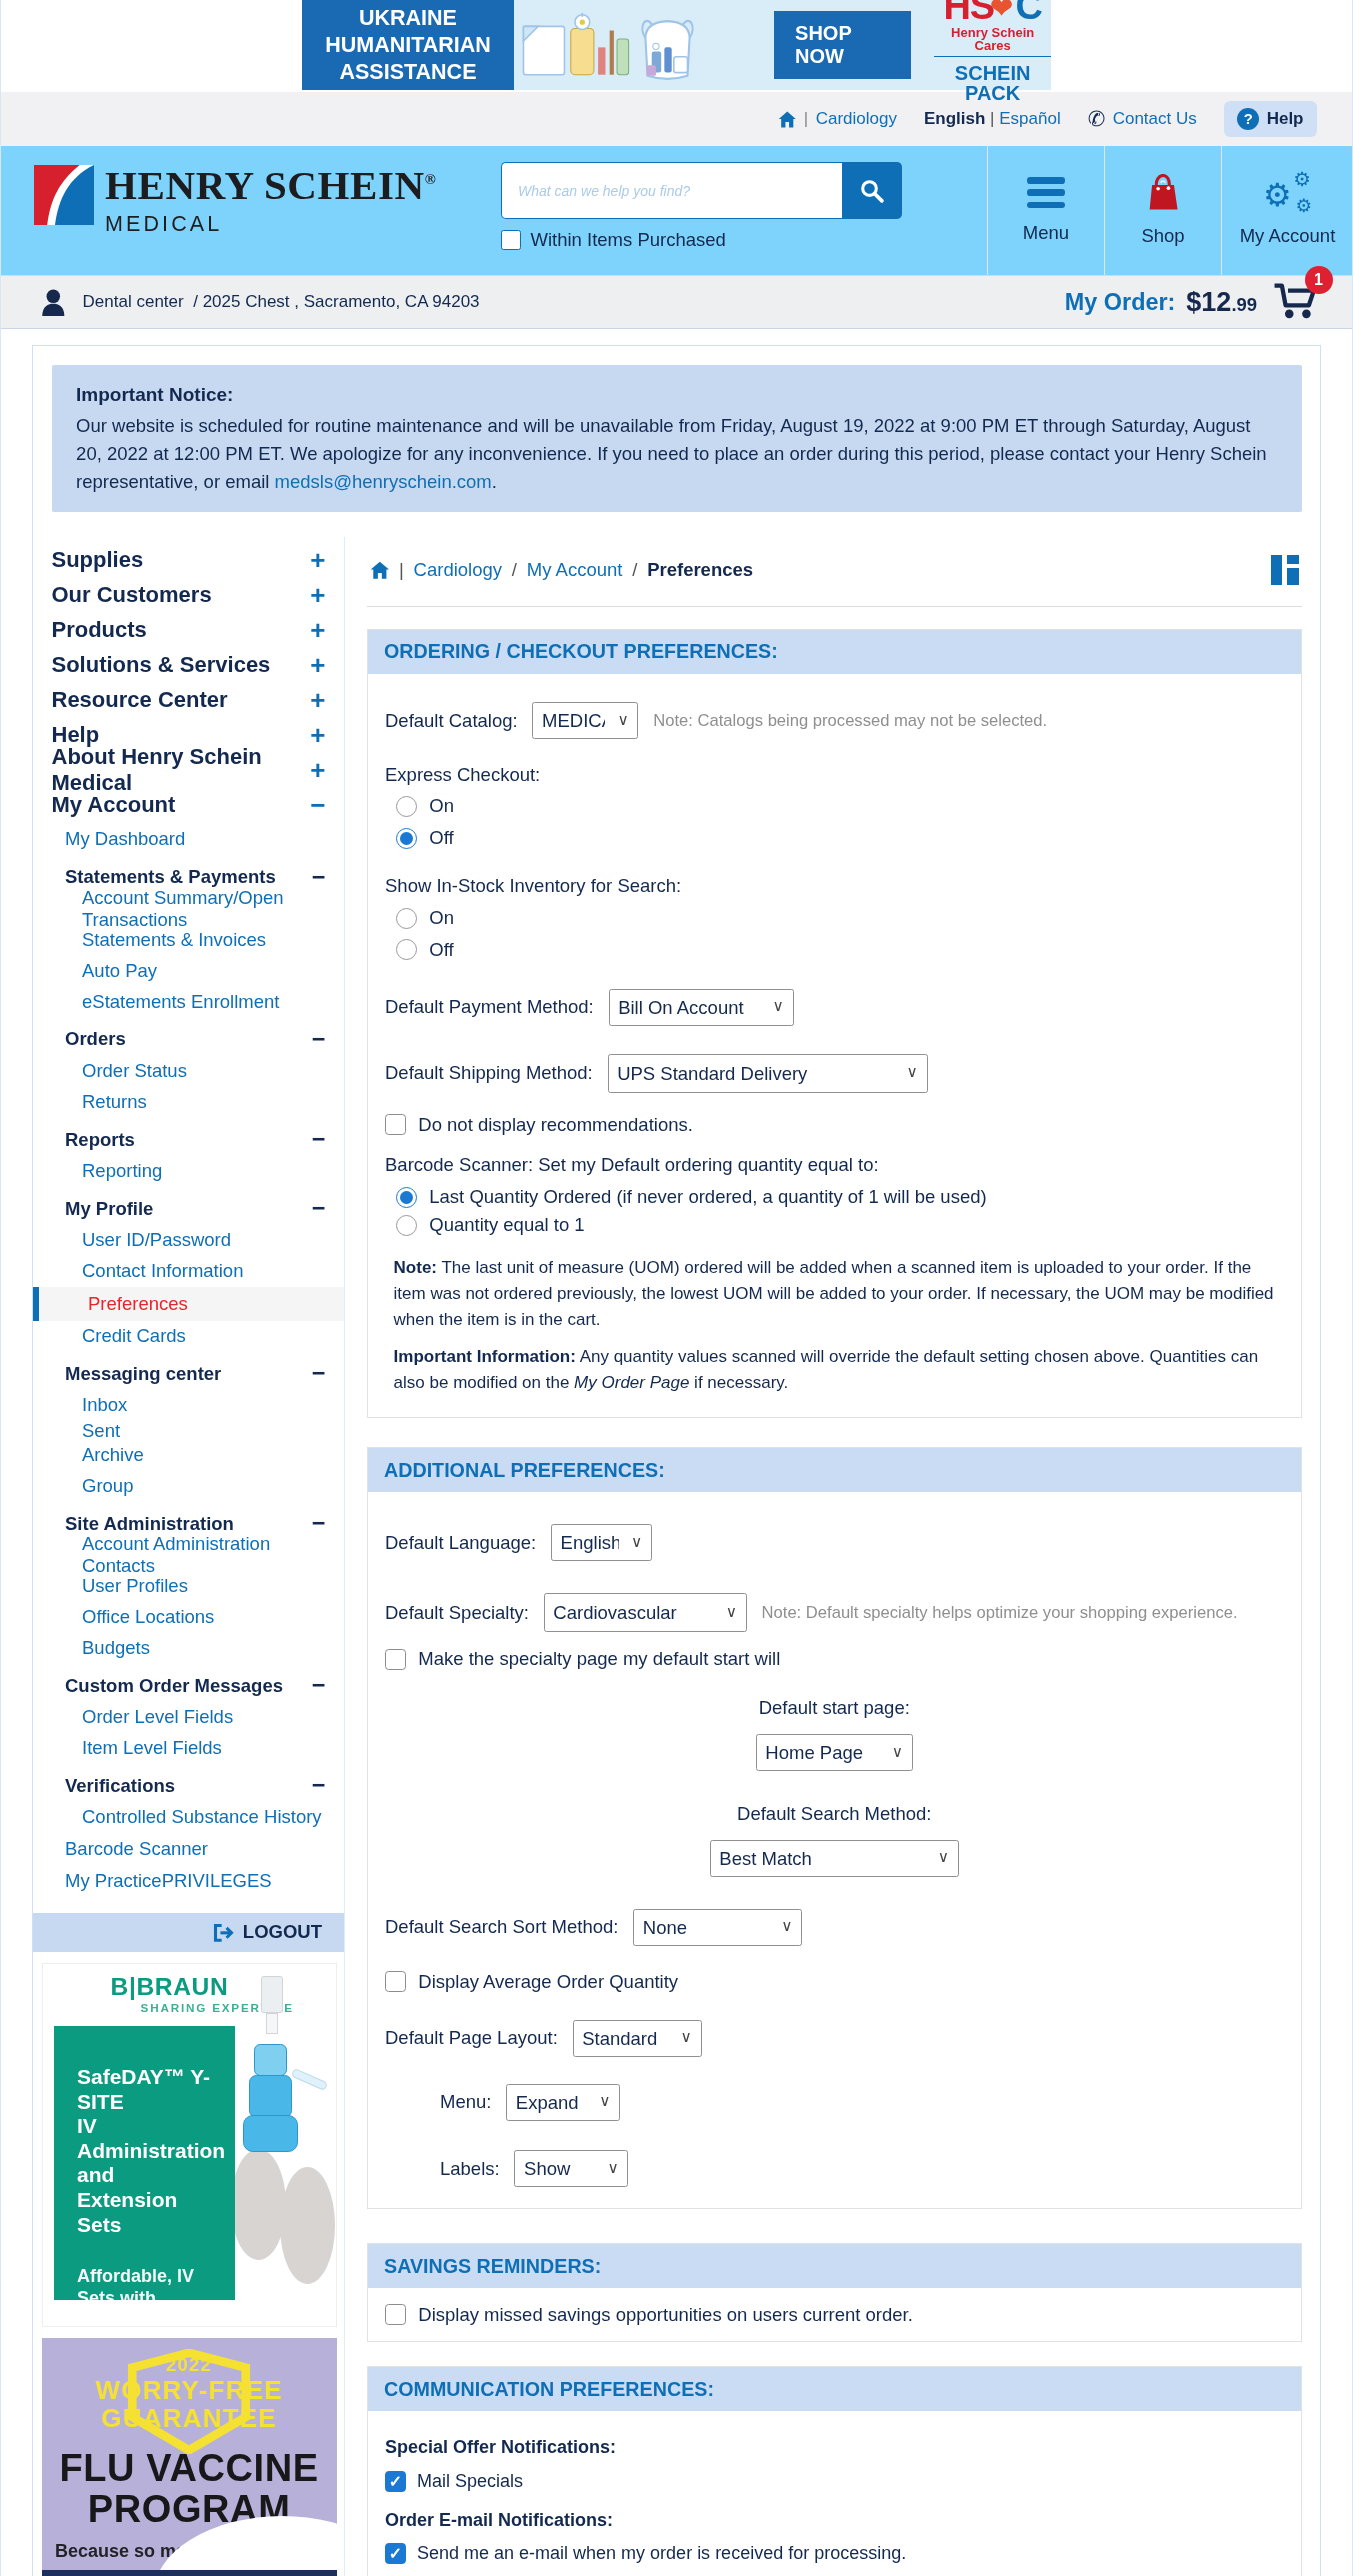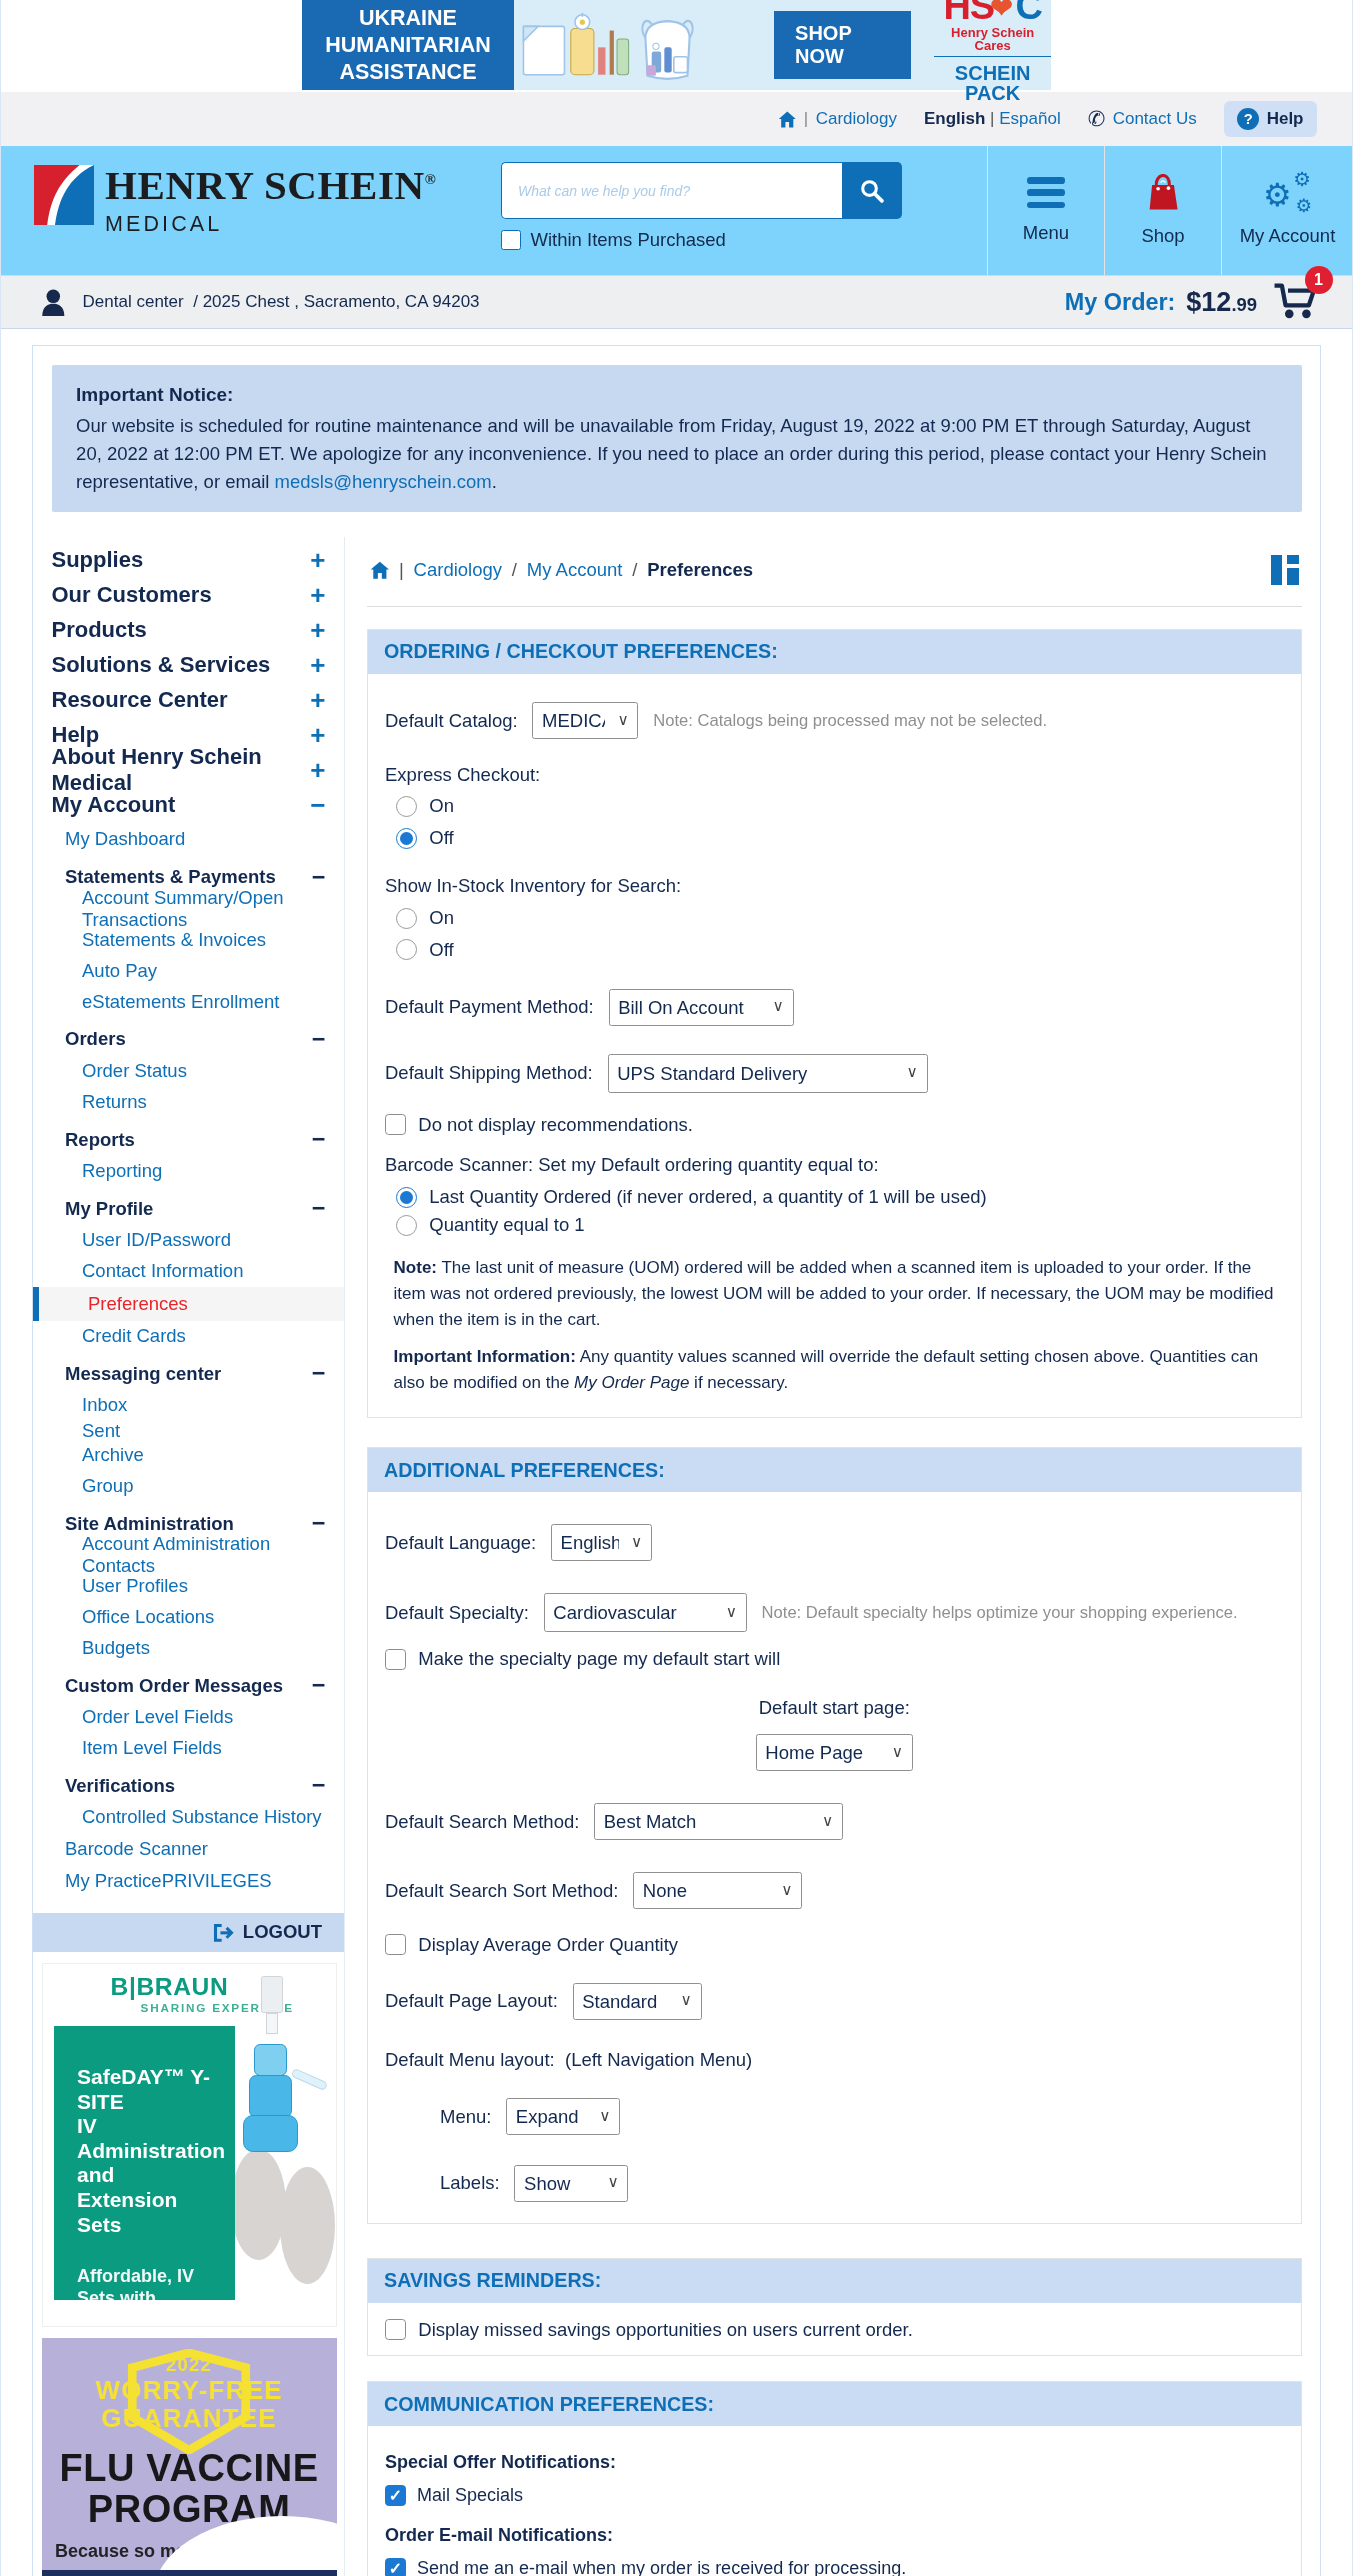--- a/index.html
+++ b/index.html
@@ -600,43 +600,40 @@
           <label class="cbrow" style="margin-top:16px;">
             <span class="cb"></span>
             <span>Make the specialty page my default start will</span>
           </label>
 
           <div class="frow" style="margin-top:27px;flex-direction:column;">
             <span class="flabel">Default start page:</span>
             <span class="selwrap"><select style="width:157px"><option>Home Page</option></select></span>
           </div>
 
-          <div class="frow" style="margin-top:32px;">
+          <div class="frow" style="margin-top:32px;flex-direction:column;">
             <span class="flabel">Default Search Method:</span>
             <span class="selwrap"><select style="width:249px"><option>Best Match</option></select></span>
           </div>
 
           <div class="frow" style="margin-top:32px;">
             <span class="flabel">Default Search Sort Method:</span>
             <span class="selwrap"><select style="width:169px"><option>None</option></select></span>
           </div>
 
           <label class="cbrow" style="margin-top:24.6px;">
             <span class="cb"></span>
             <span>Display Average Order Quantity</span>
           </label>
 
           <div class="frow" style="margin-top:27px;">
             <span class="flabel">Default Page Layout:</span>
             <span class="selwrap"><select style="width:129px"><option>Standard</option></select></span>
           </div>
 
-          <div class="frow" style="margin-top:29.5px;">
-            <span class="flabel"><span>Default Menu layout:</span>&nbsp; <span>(Left Navigation Menu)</span></span>
-          </div>
 
           <div class="frow indent" style="margin-top:27px;">
             <span class="flabel">Menu:</span>
             <span class="selwrap"><select style="width:114px"><option>Expand</option></select></span>
           </div>
 
           <div class="frow indent" style="margin-top:29.5px;">
             <span class="flabel">Labels:</span>
             <span class="selwrap"><select style="width:114px"><option>Show</option></select></span>
           </div>

